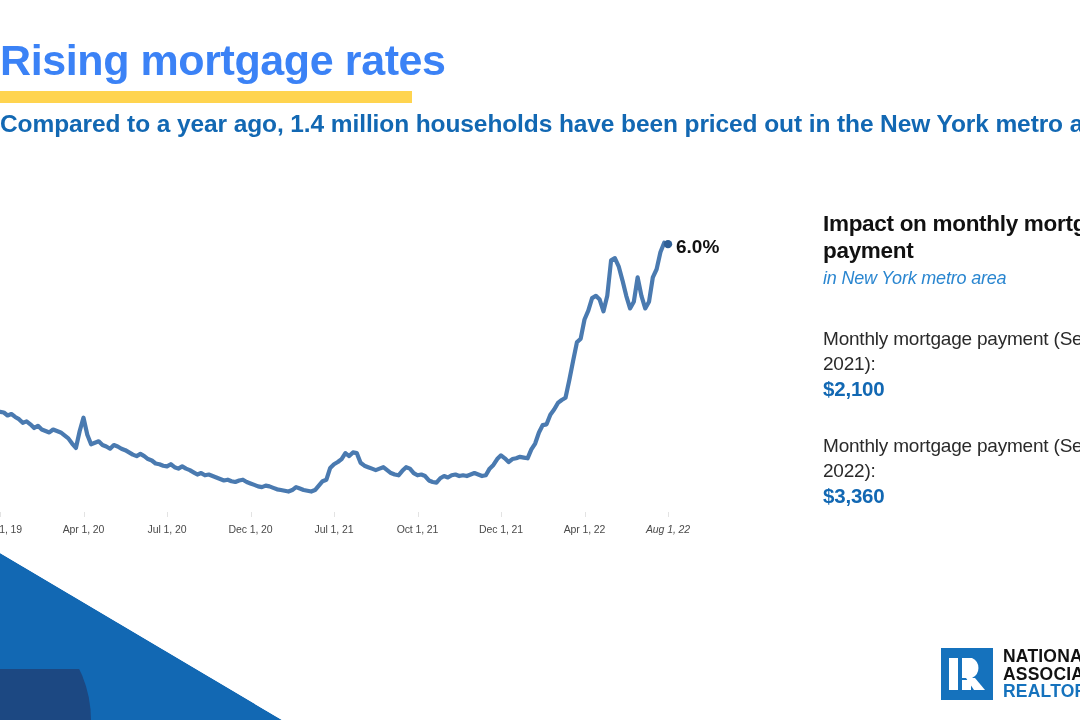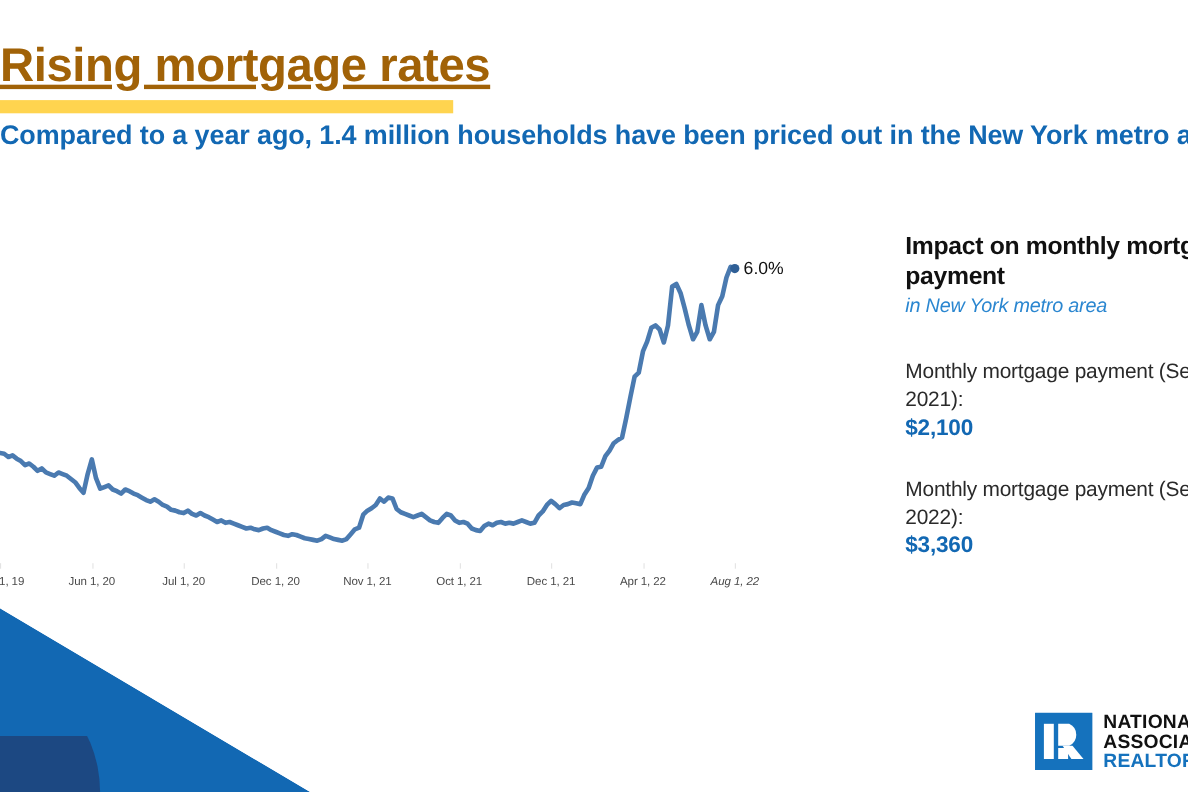--- a/index.html
+++ b/index.html
@@ -26,25 +26,24 @@
     background: #ffffff;
   }
 
   
   .title {
     position: absolute;
     left: 123px;
     top: 38px;
     font-size: 43px;
     font-weight: bold;
-    color: #a16207;
+    color: #3b82f6;
     letter-spacing: -0.4px;
     white-space: nowrap;
     line-height: 1.05;
-    text-decoration: underline;
   }
   .title-rule {
     position: absolute;
     left: 123px;
     top: 91px;
     width: 412px;
     height: 12px;
     background: #ffd44f;
   }
   .subtitle {
@@ -70,22 +69,22 @@
   #chart-svg {
     position: absolute;
     left: 0;
     top: 0;
     width: 680px;
     height: 318px;
     display: block;
   }
   .endpoint-label {
     position: absolute;
-    font-size: 16px;
-    font-weight: normal;
+    font-size: 19px;
+    font-weight: bold;
     color: #111111;
     white-space: nowrap;
   }
   #x-axis {
     position: absolute;
     left: 0;
     top: 312px;
     width: 680px;
     height: 28px;
   }
@@ -203,27 +202,27 @@
   <div id="chart-area">
     <svg id="chart-svg" viewBox="0 0 680 318" preserveAspectRatio="none">
       <polyline id="rate-line" fill="none" stroke="#4a7ab0" stroke-width="4.2" stroke-linecap="round" stroke-linejoin="round" points="0.00,211.78 3.80,212.52 7.59,215.48 11.39,214.00 15.18,216.95 18.98,219.17 22.77,222.86 26.57,221.38 30.36,224.34 34.16,228.03 37.95,225.82 41.75,229.51 45.55,230.98 49.34,232.46 53.14,229.51 56.93,230.98 60.73,232.46 64.52,235.42 68.32,238.37 72.11,243.54 75.91,247.97 79.70,230.98 83.50,217.69 87.30,234.68 91.09,244.28 94.89,242.80 98.68,241.32 102.48,245.02 106.27,246.49 110.07,248.71 113.86,245.02 117.66,246.49 121.45,248.71 125.25,250.18 129.05,252.40 132.84,254.62 136.64,256.09 140.43,253.88 144.23,256.09 148.02,259.05 151.82,260.52 155.61,263.48 159.41,264.22 163.20,265.69 167.00,266.43 170.80,264.22 174.59,267.17 178.39,268.65 182.18,266.43 185.98,268.65 189.77,270.12 193.57,272.34 197.36,274.55 201.16,273.08 204.95,275.29 208.75,274.55 212.55,276.03 216.34,277.51 220.14,278.98 223.93,280.46 227.73,279.72 231.52,281.20 235.32,281.94 239.11,280.46 242.91,279.72 246.70,281.94 250.50,283.42 254.30,284.89 258.09,286.37 261.89,287.11 265.68,285.63 269.48,286.37 273.27,287.85 277.07,289.32 280.86,290.06 284.66,290.80 288.45,291.54 292.25,290.06 296.05,287.11 299.84,288.58 303.64,290.06 307.43,290.80 311.23,291.54 315.02,290.06 318.82,285.63 322.61,281.20 326.41,279.72 330.20,267.91 334.00,264.22 337.80,262.00 341.59,259.05 345.39,253.14 349.18,256.09 352.98,252.40 356.77,253.14 360.57,262.74 364.36,265.69 368.16,267.17 371.95,268.65 375.75,270.12 379.55,268.65 383.34,267.17 387.14,270.12 390.93,273.08 394.73,274.55 398.52,275.29 402.32,270.86 406.11,267.17 409.91,268.65 413.70,273.08 417.50,275.29 421.30,274.55 425.09,276.03 428.89,280.46 432.68,281.94 436.48,282.68 440.27,278.25 444.07,276.03 447.86,277.51 451.66,275.29 455.45,274.55 459.25,276.03 463.05,275.29 466.84,276.03 470.64,274.55 474.43,273.08 478.23,274.55 482.02,276.03 485.82,275.29 489.61,268.65 493.41,264.95 497.20,259.05 501.00,255.35 504.80,258.31 508.59,262.00 512.39,259.05 516.18,258.31 519.98,256.83 523.77,257.57 527.57,258.31 531.36,249.45 535.16,243.54 538.95,232.46 542.75,225.08 546.55,224.34 550.34,214.74 554.14,209.57 557.93,202.92 561.73,199.97 565.52,197.75 569.32,180.03 573.11,160.83 576.91,142.37 580.70,138.68 584.50,119.48 588.30,110.62 592.09,98.06 595.89,95.85 599.68,99.54 603.48,111.35 607.27,95.85 611.07,60.40 614.86,58.18 618.66,66.31 622.45,80.34 626.25,95.85 630.05,108.40 633.84,101.75 637.64,77.38 641.43,95.85 645.23,108.40 649.02,101.75 652.82,77.38 656.61,69.26 660.41,52.28 664.20,42.68 668.00,44.15"></polyline>
       <circle id="rate-endpoint" r="4.2" fill="#2f5f96" cx="668.00" cy="44.15"></circle>
     </svg>
     <div class="endpoint-label" id="endpoint-label" style="left: 676px; top: 36.1538px;">6.0%</div>
     <div id="x-axis">
         <div class="tick-mark" style="left: 0px;"></div>
         <div class="tick-label" style="left: 0px;">Dec 1, 19</div>
         <div class="tick-mark" style="left: 83.5px;"></div>
-        <div class="tick-label" style="left: 83.5px;">Jun 1, 20</div>
+        <div class="tick-label" style="left: 83.5px;">Apr 1, 20</div>
         <div class="tick-mark" style="left: 167px;"></div>
         <div class="tick-label" style="left: 167px;">Jul 1, 20</div>
         <div class="tick-mark" style="left: 250.5px;"></div>
         <div class="tick-label" style="left: 250.5px;">Dec 1, 20</div>
         <div class="tick-mark" style="left: 334px;"></div>
-        <div class="tick-label" style="left: 334px;">Nov 1, 21</div>
+        <div class="tick-label" style="left: 334px;">Jul 1, 21</div>
         <div class="tick-mark" style="left: 417.5px;"></div>
         <div class="tick-label" style="left: 417.5px;">Oct 1, 21</div>
         <div class="tick-mark" style="left: 501px;"></div>
         <div class="tick-label" style="left: 501px; text-align: center;">Dec 1, 21</div>
         <div class="tick-mark" style="left: 584.5px;"></div>
         <div class="tick-label" style="left: 584.5px;">Apr 1, 22</div>
         <div class="tick-mark" style="left: 668px;"></div>
         <div class="tick-label" style="left: 668px; font-style: italic;">Aug 1, 22</div>
       </div>
   </div>

